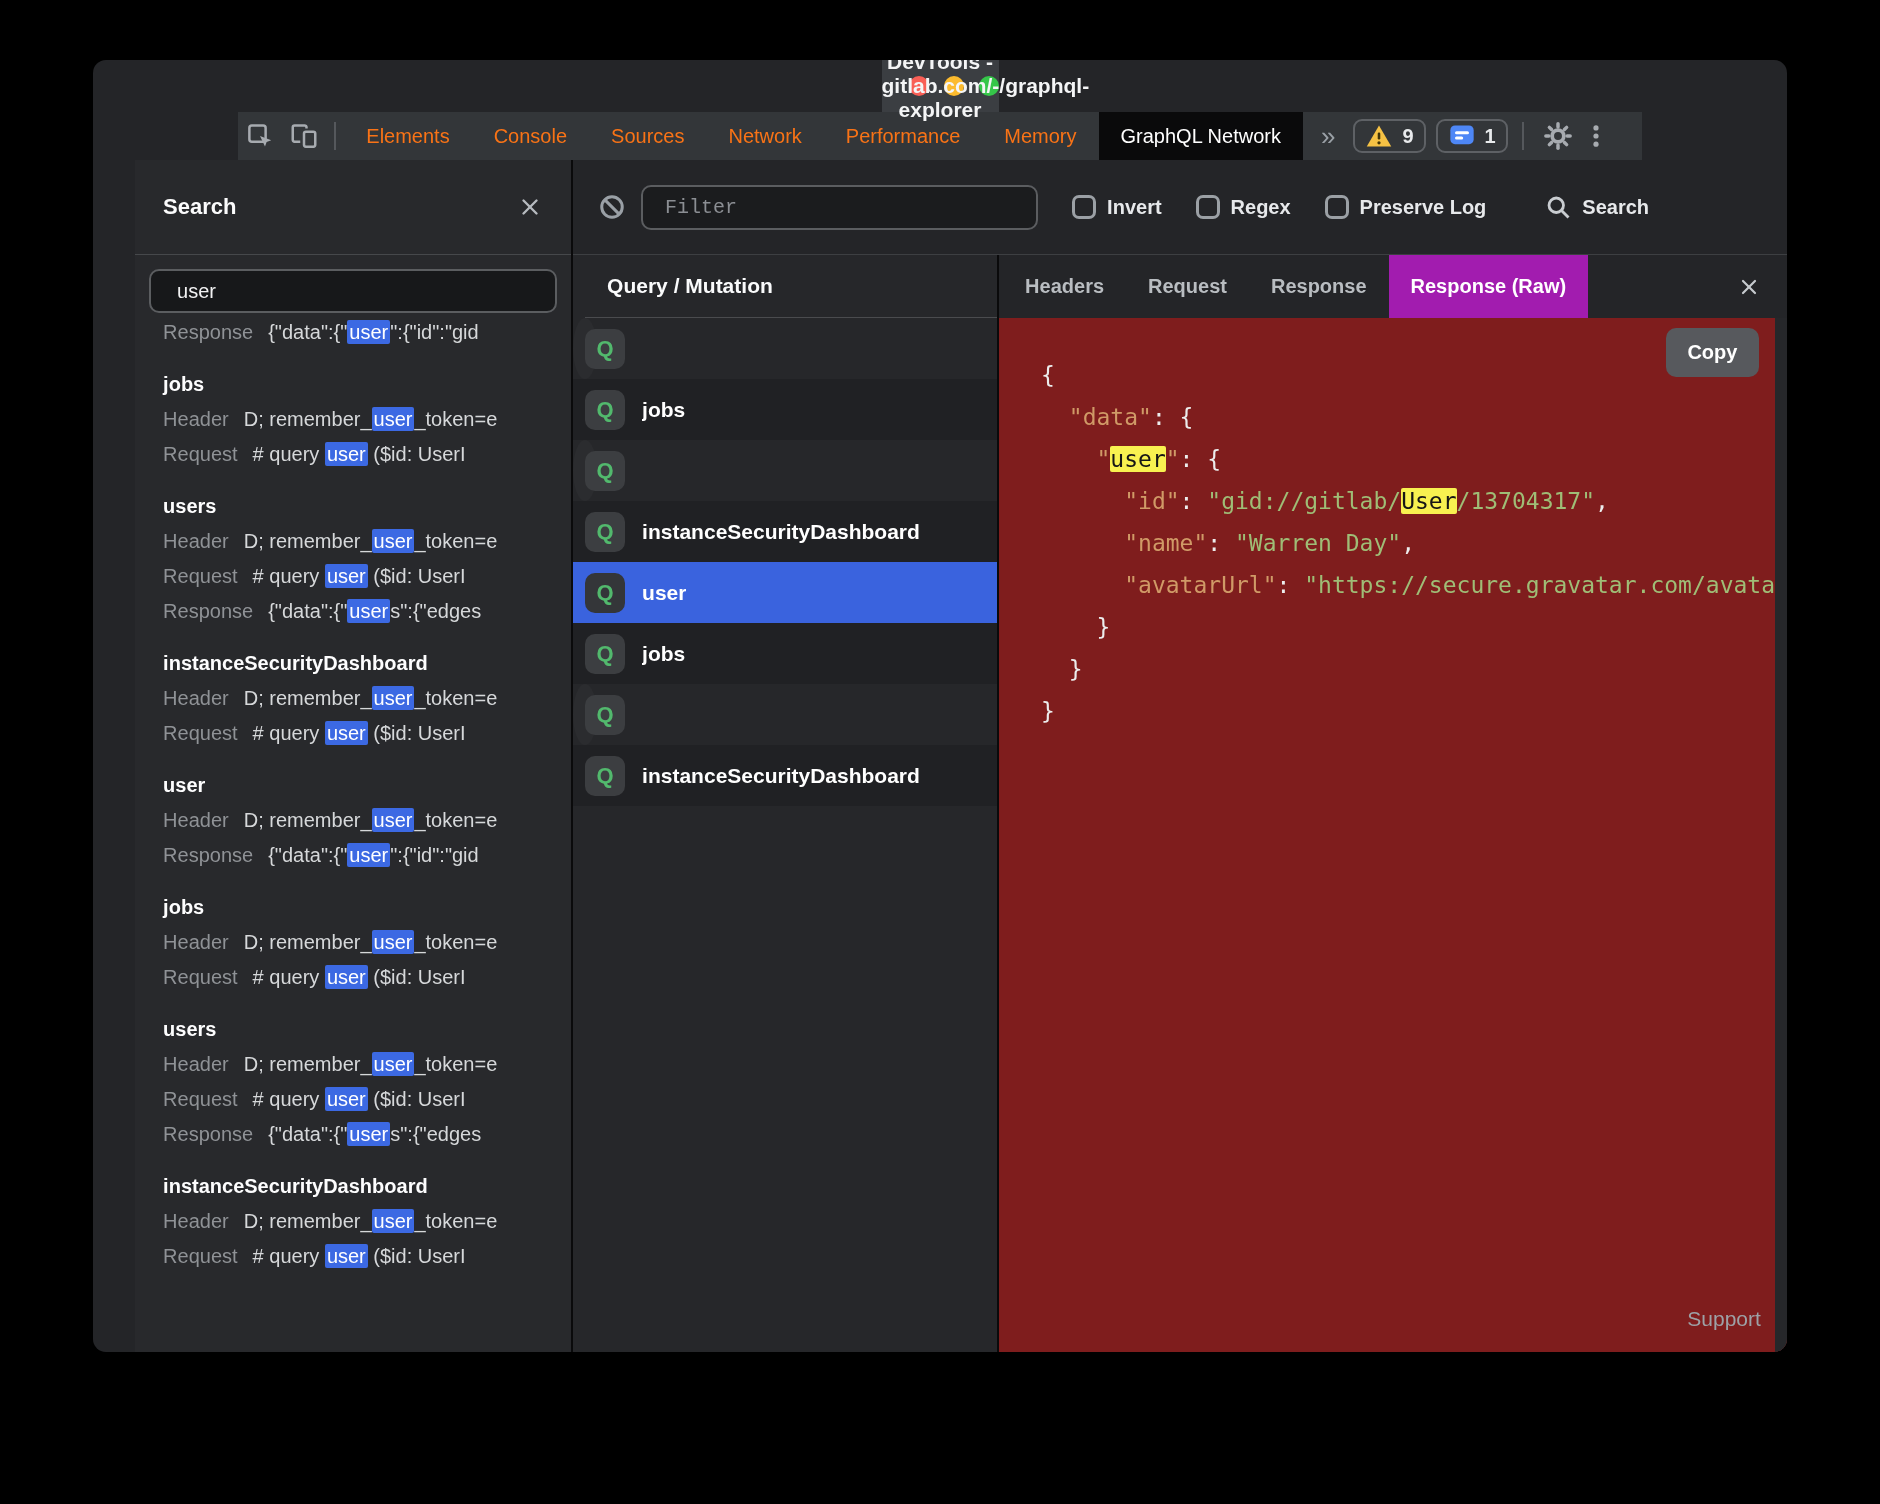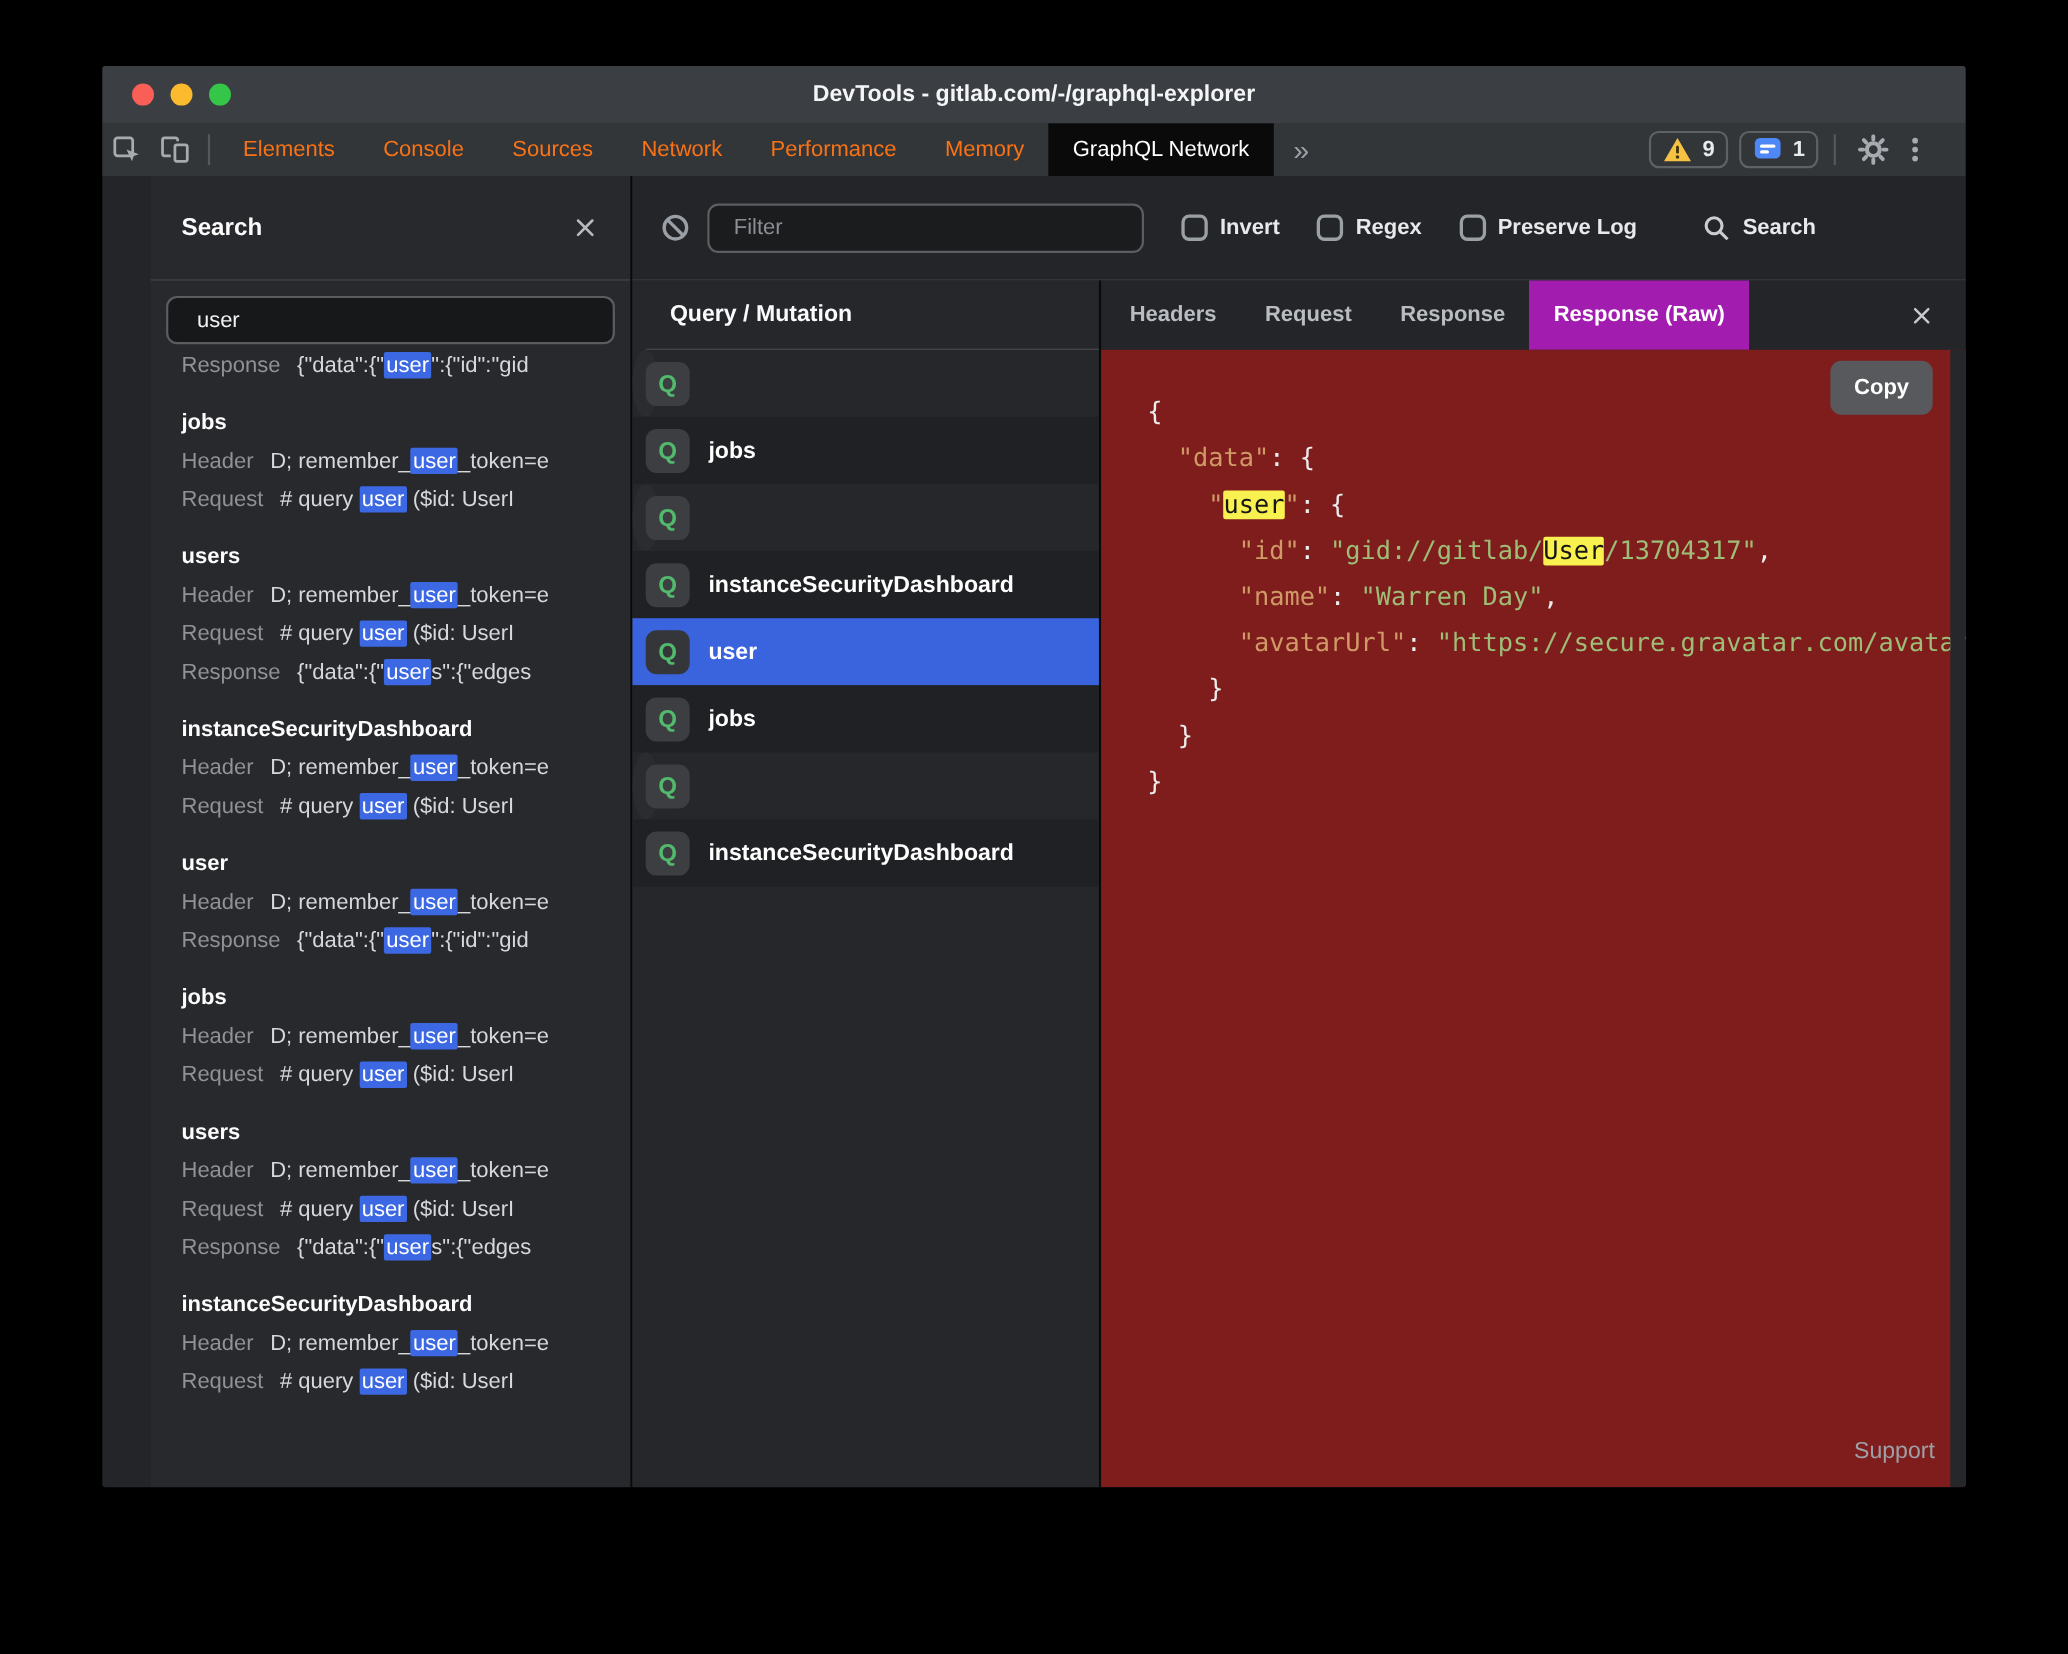--- a/index.html
+++ b/index.html
@@ -1,20 +1,20 @@
 <!DOCTYPE html>
 <html><head>
 <meta charset="utf-8">
 <style>
   * { margin:0; padding:0; box-sizing:border-box; }
   html,body { width:1880px; height:1504px; }
   body { background:#000; font-family:"Liberation Sans", sans-serif; position:relative; overflow:hidden; }
 
   .window { position:absolute; left:93px; top:60px; width:1694px; height:1292px;
-            border-radius:3px; overflow:hidden; background:#242528; display:flex; flex-direction:column; }
+            border-radius:13px; overflow:hidden; background:#242528; display:flex; flex-direction:column;align-items:center; }
 
   
   .titlebar { height:52px; background:#3b3e42; display:flex; align-items:center; position:relative; flex:0 0 auto; }
   .lights { display:flex; gap:15px; margin-left:27px; }
   .light { width:20px; height:20px; border-radius:50%; }
   .titlebar .title { position:absolute; left:0; right:0; text-align:center; color:#f4f5f6; font-size:21px; font-weight:bold; }
 
   
   .tabbar { height:48px; background:#333639; display:flex; align-items:stretch; flex:0 0 auto; }
   .tb-icon { width:44px; display:flex; align-items:center; justify-content:center; }
@@ -47,21 +47,21 @@
   .rg-label { color:#8f9296; margin-right:15px; }
   .rg-val { color:#d6d8da; }
   .hl { background:#3c69e3; color:#ffffff; border-radius:2px; padding:1px 2px; }
 
   
   .right-wrap { flex:1; display:flex; flex-direction:column; min-width:0; }
   .filter-row { height:95px; flex:0 0 auto; border-bottom:1px solid #3d3f42; background:#242528;
                 display:flex; align-items:center; padding-left:24px; }
   .filter-input { width:397px; height:45px; margin-left:14px; border-radius:10px; border:2px solid #5b5d60;
                   background:#1b1c1e; color:#e8e9ea; font-size:20px; padding:0 22px; outline:none;
-                  font-family:Liberation Sans, sans-serif; }
+                  font-family:Liberation Mono, monospace; }
   .filter-input::placeholder, .search-input::placeholder { color:#8b8e93; }
   .cb-group { display:flex; align-items:center; gap:11px; margin-left:34px; }
   .cb { width:24px; height:24px; border:3px solid #9ba0a5; border-radius:7px; flex:0 0 auto; }
   .cb-label { font-size:20px; font-weight:bold; color:#e7e9eb; white-space:nowrap; }
   .search-group { display:flex; align-items:center; gap:10px; margin-left:58px; }
 
   .content-row { flex:1; display:flex; min-height:0; }
 
   
   .mid-panel { width:426px; flex:0 0 auto; border-right:2px solid #0a0a0b; background:#26272a; display:flex; flex-direction:column; }

